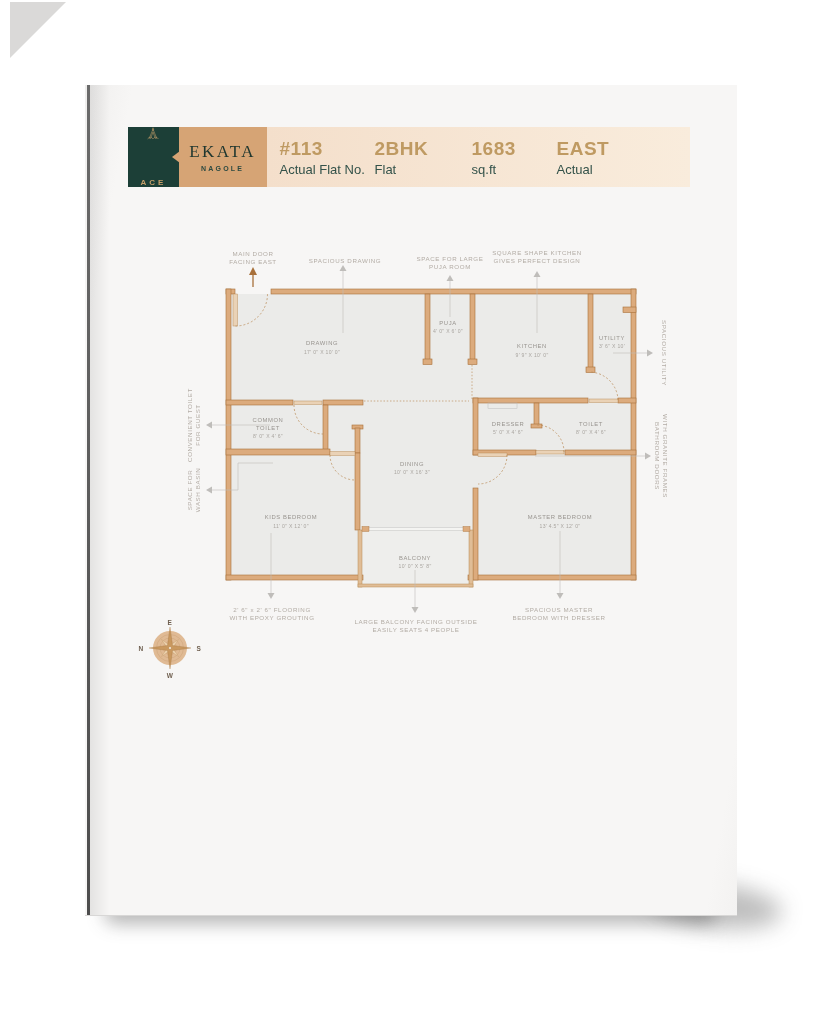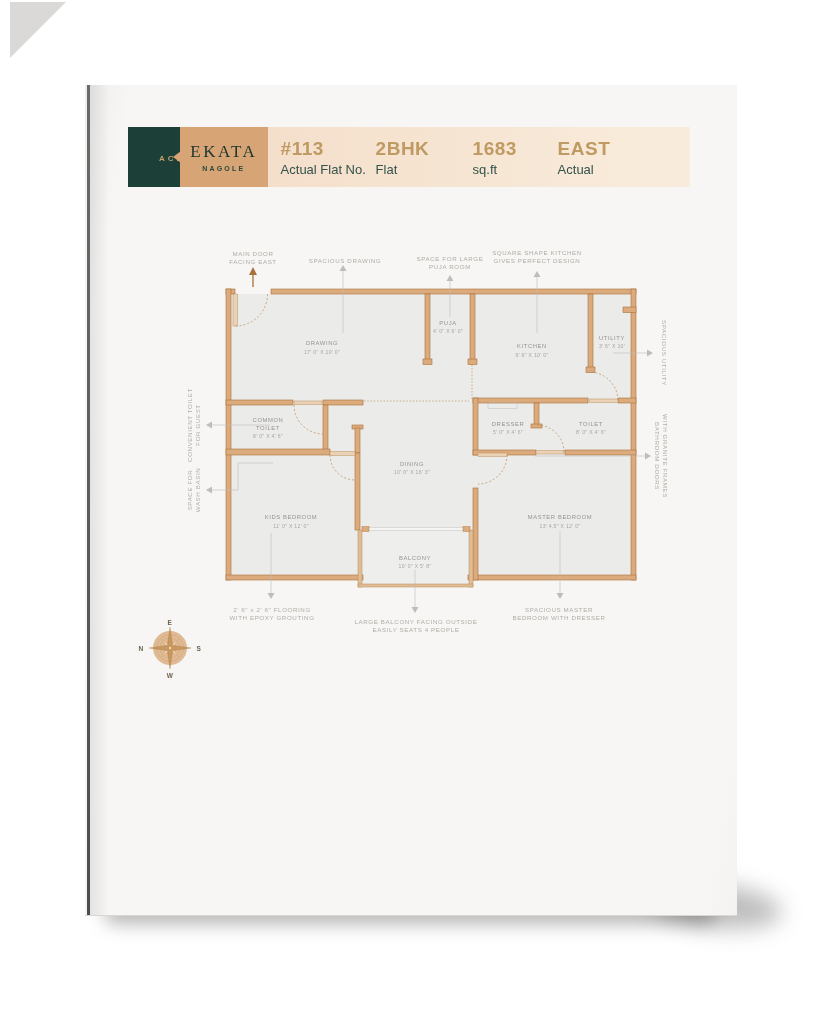--- a/index.html
+++ b/index.html
@@ -12,21 +12,21 @@
   .shadow-curl{position:absolute;left:650px;top:884px;width:132px;height:44px;background:rgba(40,40,40,.30);
     filter:blur(11px);transform:rotate(6deg);border-radius:50%;}
   .page{position:absolute;left:85px;top:85px;width:652px;height:830px;
     background:linear-gradient(100deg,#efeeed 0%,#f7f6f5 6%,#f7f6f5 96%,#f3f2f1 100%);
     border-bottom:1px solid #d8d7d6;}
   .spine{position:absolute;left:2px;top:0;bottom:0;width:3px;background:linear-gradient(#6b6b6b,#4d4d4d);}
   .spine-soft{position:absolute;left:5px;top:0;bottom:0;width:20px;
     background:linear-gradient(to right,rgba(0,0,0,.08),rgba(0,0,0,0));}
   
   .header{position:absolute;left:43px;top:42px;width:562px;height:60px;display:flex;}
-  .logo-block{position:relative;width:52px;height:60px;background:#1c3f37;display:flex;flex-direction:row;
+  .logo-block{position:relative;width:52px;height:60px;background:#1c3f37;display:flex;flex-direction:column;
     align-items:center;justify-content:center;z-index:2;gap:36px;}
   .brand{color:#c59f6a;font-size:8px;letter-spacing:3px;margin-top:2px;font-weight:bold;}
   .project-block{position:relative;width:90px;height:60px;background:#d6a475;display:flex;flex-direction:column;
     align-items:center;justify-content:center;}
   .project-block .notch{position:absolute;left:-7px;top:50%;margin-top:-6px;width:0;height:0;z-index:3;
     border-top:6px solid transparent;border-bottom:6px solid transparent;border-right:8px solid #d6a475;}
   .project-name{font-family:"Liberation Serif",serif;font-size:17px;letter-spacing:2.5px;color:#20372f;text-align:center;}
   .project-loc{font-size:7px;letter-spacing:2.2px;color:#2d4a41;margin-top:3px;font-weight:bold;}
   .stats-bar{position:relative;width:434px;height:60px;background:linear-gradient(90deg,#f4dfcb,#f9ecdc);}
   .stat{position:absolute;top:12px;}

